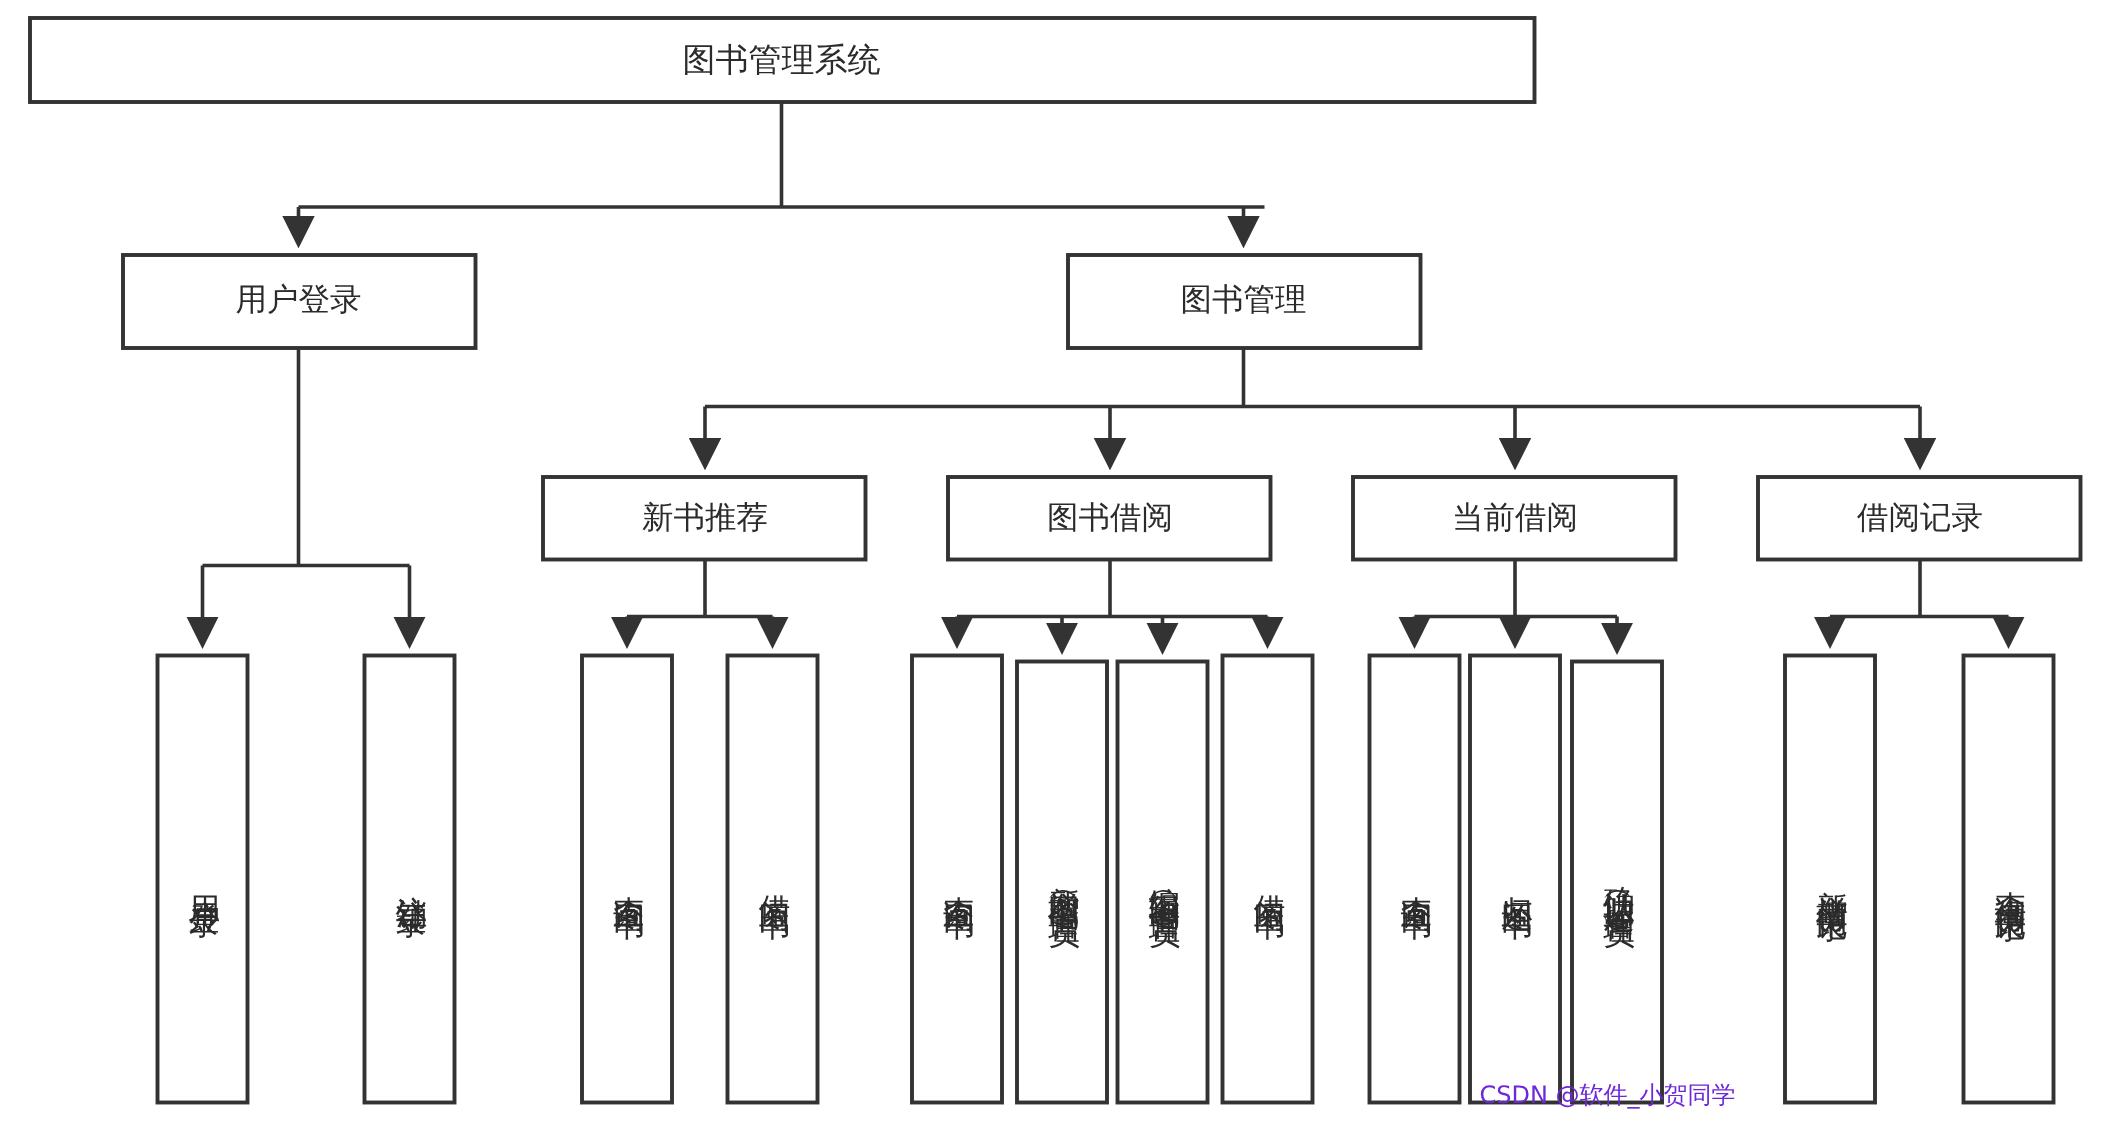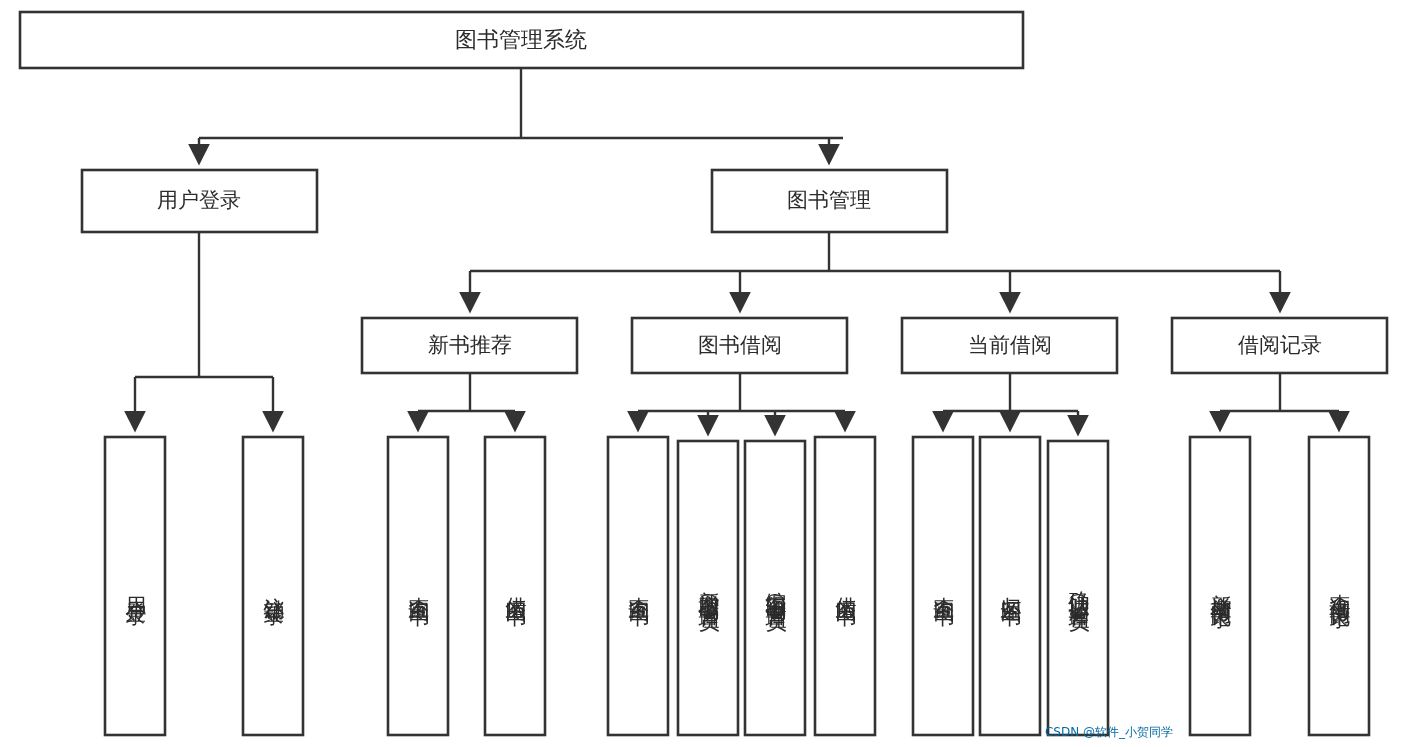--- a/index.html
+++ b/index.html
@@ -54,25 +54,25 @@
     stroke: #333333;
     stroke-width: 2.4;
     fill: none;
   }
   .arrow-head {
     fill: #333333;
     stroke: none;
   }
   .watermark {
     position: absolute;
-    right: 8px;
+    right: 24px;
     bottom: 6px;
     font-family: "DejaVu Sans", "Liberation Sans", sans-serif;
-    font-size: 12px;
-    color: #0369a1;
+    font-size: 16px;
+    color: #6d28d9;
     white-space: nowrap;
     pointer-events: none;
   }
 </style>
 </head>
 <body>
 
 <div id="diagram-root">
 
   <svg class="diagram" viewBox="0 0 1405 747" xmlns="http://www.w3.org/2000/svg">

